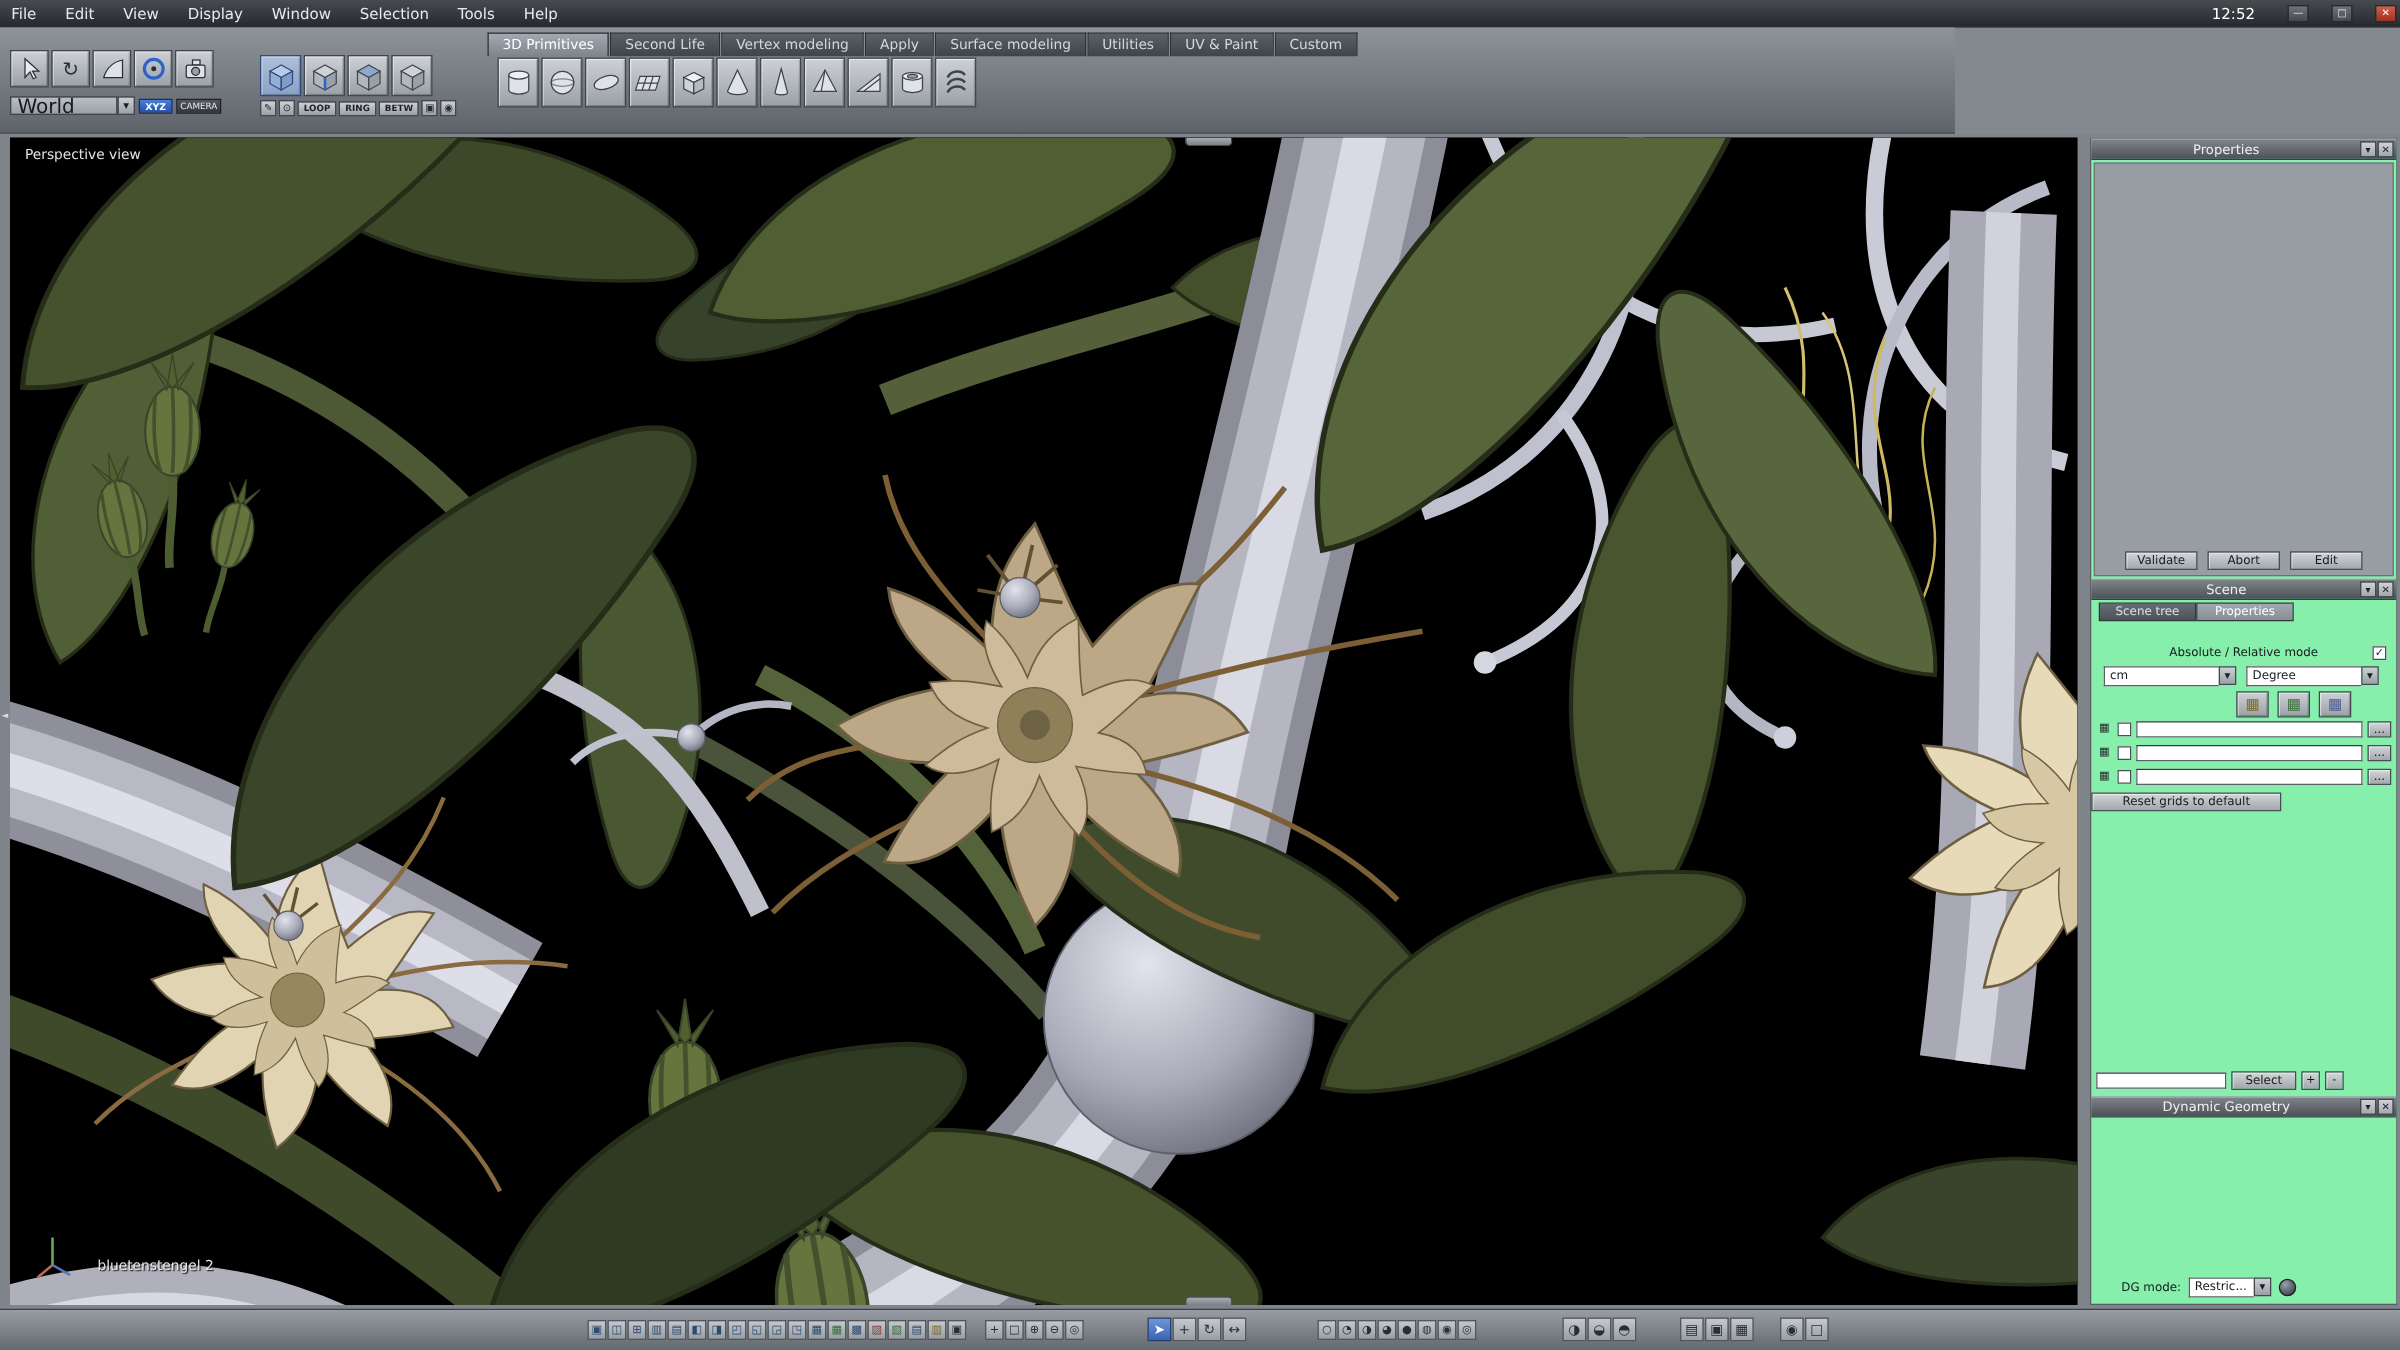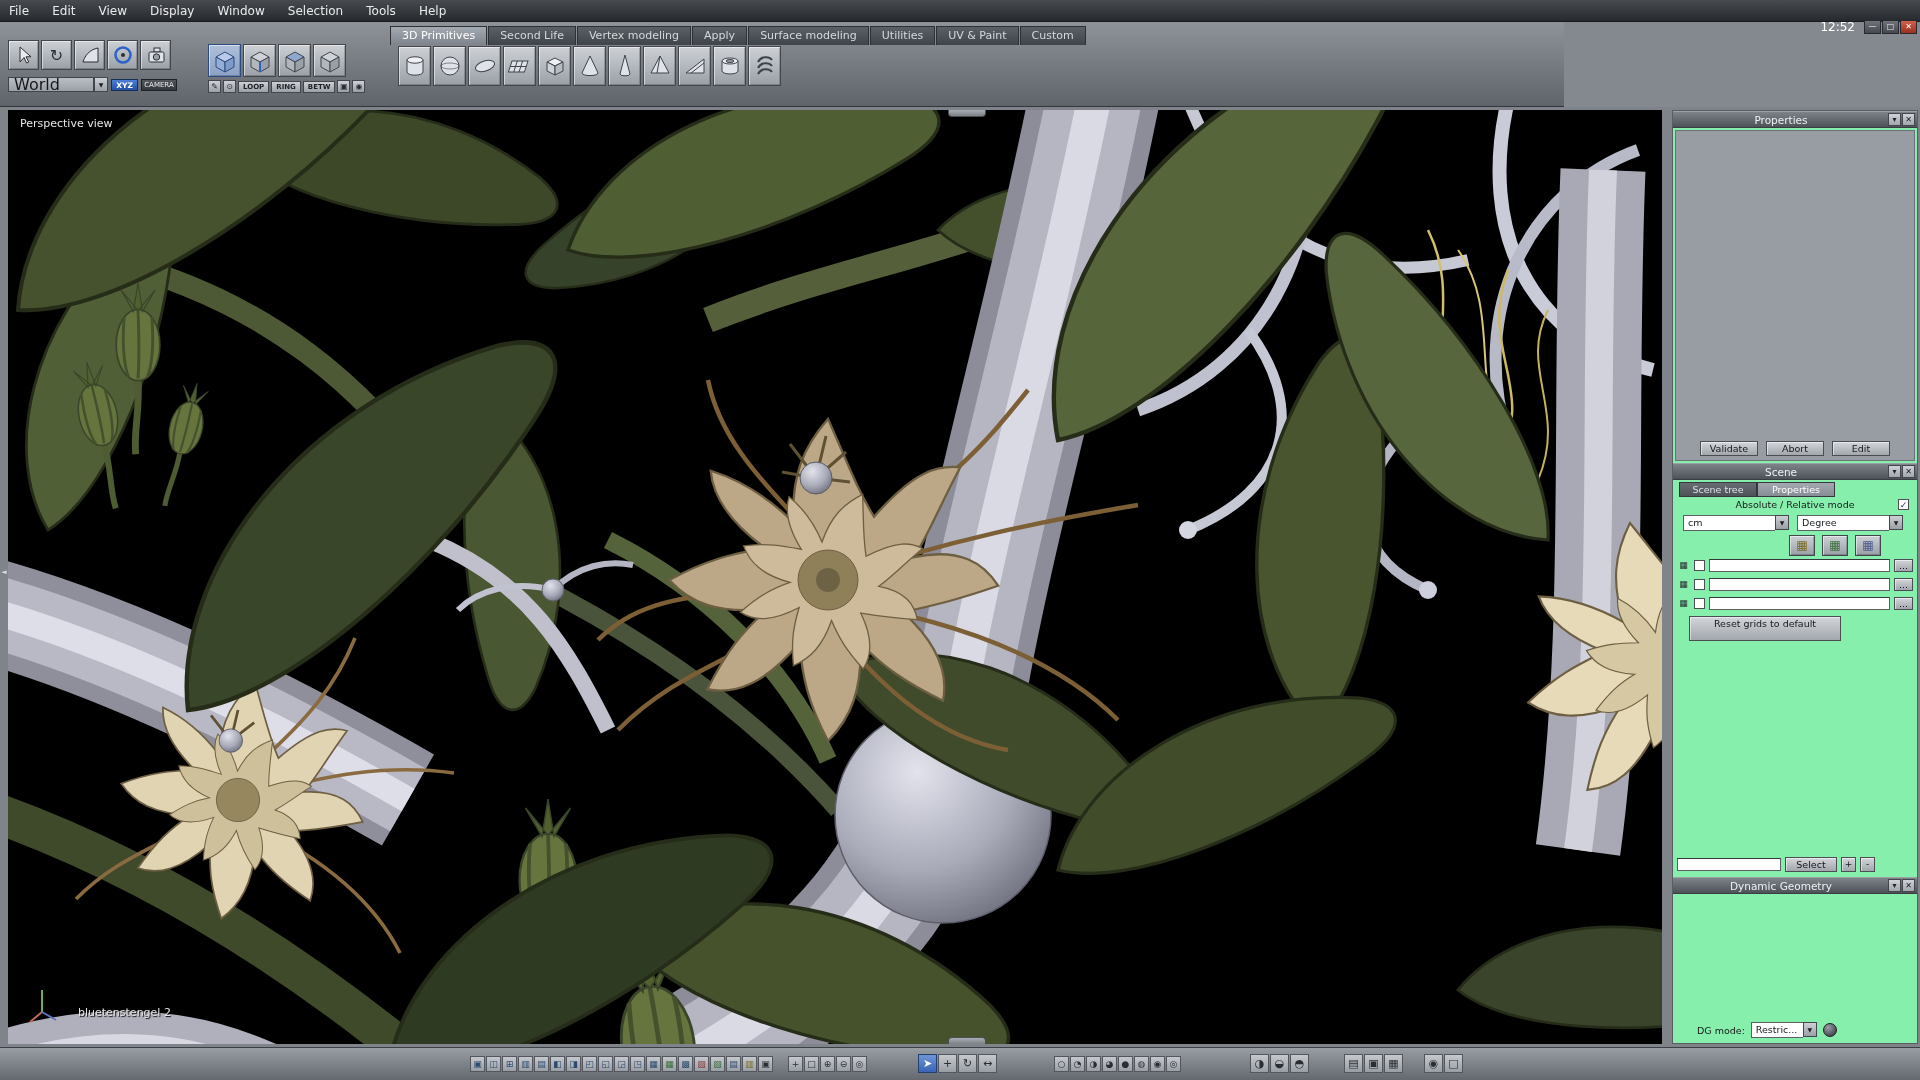--- a/index.html
+++ b/index.html
@@ -4,21 +4,21 @@
 <style>
   * { box-sizing: border-box; margin: 0; padding: 0; }
   html,body { width:1920px; height:1080px; overflow:hidden; }
   body { font-family:"DejaVu Sans","Liberation Sans",sans-serif; background:#000; }
   #app { position:relative; width:1920px; height:1080px; background:#84898f; }
 
   
   #menubar { position:absolute; top:0; left:0; width:1920px; height:22px;
     background:linear-gradient(#474a4f,#26292d); border-bottom:1px solid #17191c; }
   .menu-item { display:inline-block; padding:0 9px; font-size:12px; color:#e9eaec; line-height:21px; cursor:default; }
-  #menubar-right { position:absolute; right:3px; top:16px; height:22px; display:flex; align-items:center; gap:1px; }
+  #menubar-right { position:absolute; right:3px; top:0; height:22px; display:flex; align-items:center; gap:18px; }
   #clock { font-size:12px; color:#fff; margin-right:8px; }
   .winbtn { width:17px; height:14px; font-size:8px; line-height:12px; text-align:center; color:#e6e6e6;
     background:linear-gradient(#70747a,#45494f); border:1px solid #26292d; }
   .winbtn.close { background:linear-gradient(#d2604e,#9c2f1e); color:#fff; }
 
   
   #toolbar { position:absolute; top:22px; left:0; width:1564px; height:85px;
     background:linear-gradient(#8e939a,#5f646b); border-bottom:1px solid #33373c; }
   #ribbon-tabs { position:absolute; left:390px; top:4px; display:flex; }
   .ribbon-tab { padding:2px 11px 3px; font-size:11px; color:#d5d8dc; margin-right:1px;
@@ -91,33 +91,33 @@
   #props-body { flex:1; margin:2px; background:#989da4; border:1px solid #6e7278;
      display:flex; flex-direction:column; justify-content:flex-end; }
   #props-buttons { display:flex; gap:8px; justify-content:center; margin-bottom:4px; }
   #props-buttons .btn { width:58px; height:15px; line-height:13px; }
 
   #scene-section { height:414px; display:flex; flex-direction:column; }
   #scene-tabs { display:flex; margin:2px 0 0 6px; }
   .scene-tab { width:78px; text-align:center; font-size:9.5px; color:#dfe2e5; padding:1px 0;
      background:linear-gradient(#686d74,#4d5258); border:1px solid #34383d; }
   .scene-tab.active { background:linear-gradient(#a3a9b1,#878d95); color:#fff; }
-  #mode-row { position:relative; height:16px; margin-top:0; }
+  #mode-row { position:relative; height:16px; margin-top:18px; }
   #mode-label { text-align:center; font-size:9.5px; color:#17191c; line-height:16px; }
   #mode-check { position:absolute; right:8px; top:2px; }
   #combo-row { display:flex; gap:8px; margin:2px 0 0 10px; }
   #combo-row .combo { width:106px; }
   #gridbtn-row { display:flex; gap:7px; margin:4px 0 0 116px; }
   .grid-btn { width:26px; height:21px; font-size:12px; line-height:19px; }
   .grid-btn span { line-height:19px; }
   .prop-row { display:flex; align-items:center; gap:4px; height:19px; padding:0 4px; }
   .prop-row .row-ico { width:13px; height:13px; font-size:9px; line-height:12px; text-align:center; color:#2a2d31; }
   .prop-row .input { flex:1; }
   .dots-btn { width:19px; height:13px; line-height:11px; }
-  #reset-btn { width:152px; height:25px; margin:3px 0 0 16px; line-height:13px; }
+  #reset-btn { width:152px; height:15px; margin:3px 0 0 0; line-height:13px; }
   #scene-spacer { flex:1; }
   #select-row { display:flex; align-items:center; gap:4px; margin:0 4px 5px 4px; }
   #select-input { width:104px; }
   #select-btn { width:52px; height:15px; line-height:13px; }
   .mini-sq { width:15px; height:15px; font-size:9px; line-height:13px; }
 
   #dyn-section { flex:1; display:flex; flex-direction:column; }
   #dyn-body { flex:1; display:flex; flex-direction:column; justify-content:flex-end; }
   #dg-row { display:flex; align-items:center; gap:6px; margin:0 6px 5px 24px; }
   #dg-label { font-size:9.5px; color:#17191c; }

